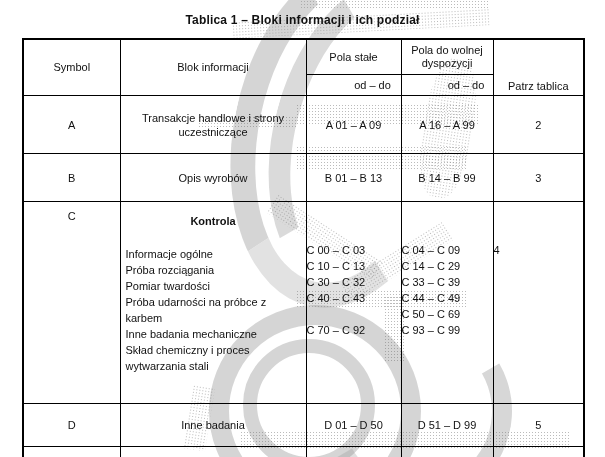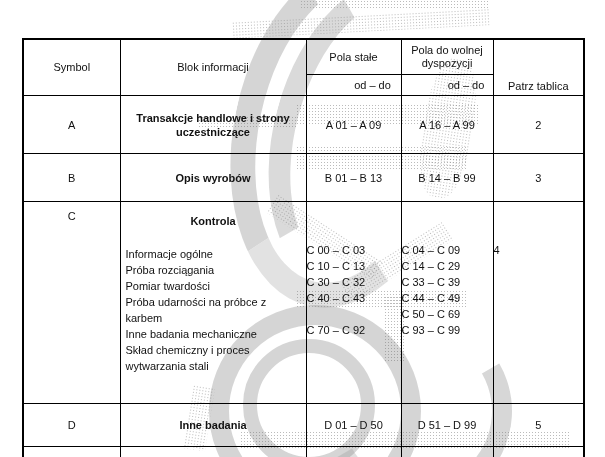--- a/index.html
+++ b/index.html
@@ -52,21 +52,21 @@
     font-size:11px; border:2px solid #000;
   }
   .tbl th, .tbl td { border:1px solid #000; padding:0; }
   .tbl thead th { font-weight:normal; text-align:center; line-height:13px; padding:2px; }
   tr.hr1 th { height:30px; }
   tr.hr2 th { height:16px;padding-left:40px; }
   th.mid { vertical-align:middle;margin-top:48px; }
   th.btm { vertical-align:bottom; padding-bottom:4px; }
 
   .tbl tbody td { text-align:center; vertical-align:middle; }
-  .bold { font-weight:bold; }
+  .bold { font-weight:normal; }
   td.blk { padding:0 5px; line-height:14px; }
   tr.row-a td { height:57px; }
   tr.row-b td { height:47px; }
   tr.row-c td { height:161px; vertical-align:top; }
   tr.row-d td { height:42px; }
   tr.row-z td { height:45px; }
 
   td.symc { padding-top:8px; }
   .kontrola { margin-top:12px; line-height:14px; font-weight:bold; text-align:center; }
   .sublist { margin-top:18px; }
@@ -91,20 +91,21 @@
     <div class="wm speck wm-diagr"></div>
     <div class="wm speck wm-bandinne"></div>
     <div class="wm ring wm-ring1"></div>
     <div class="wm ring wm-ring2"></div>
     <div class="wm ring wm-ring3"></div>
     <div class="wm speck wm-stem1"></div>
     <div class="wm speck wm-tail"></div>
     <div class="wm speck wm-bottom"></div>
   </div>
 
+  <div class="title">Tablica 1 – Bloki informacji i ich podział</div>
 
   <table class="tbl">
     <colgroup>
       <col style="width:97px">
         <col style="width:186px">
         <col style="width:95px">
         <col style="width:92px">
         <col style="width:91px">
     </colgroup>
     <thead>

